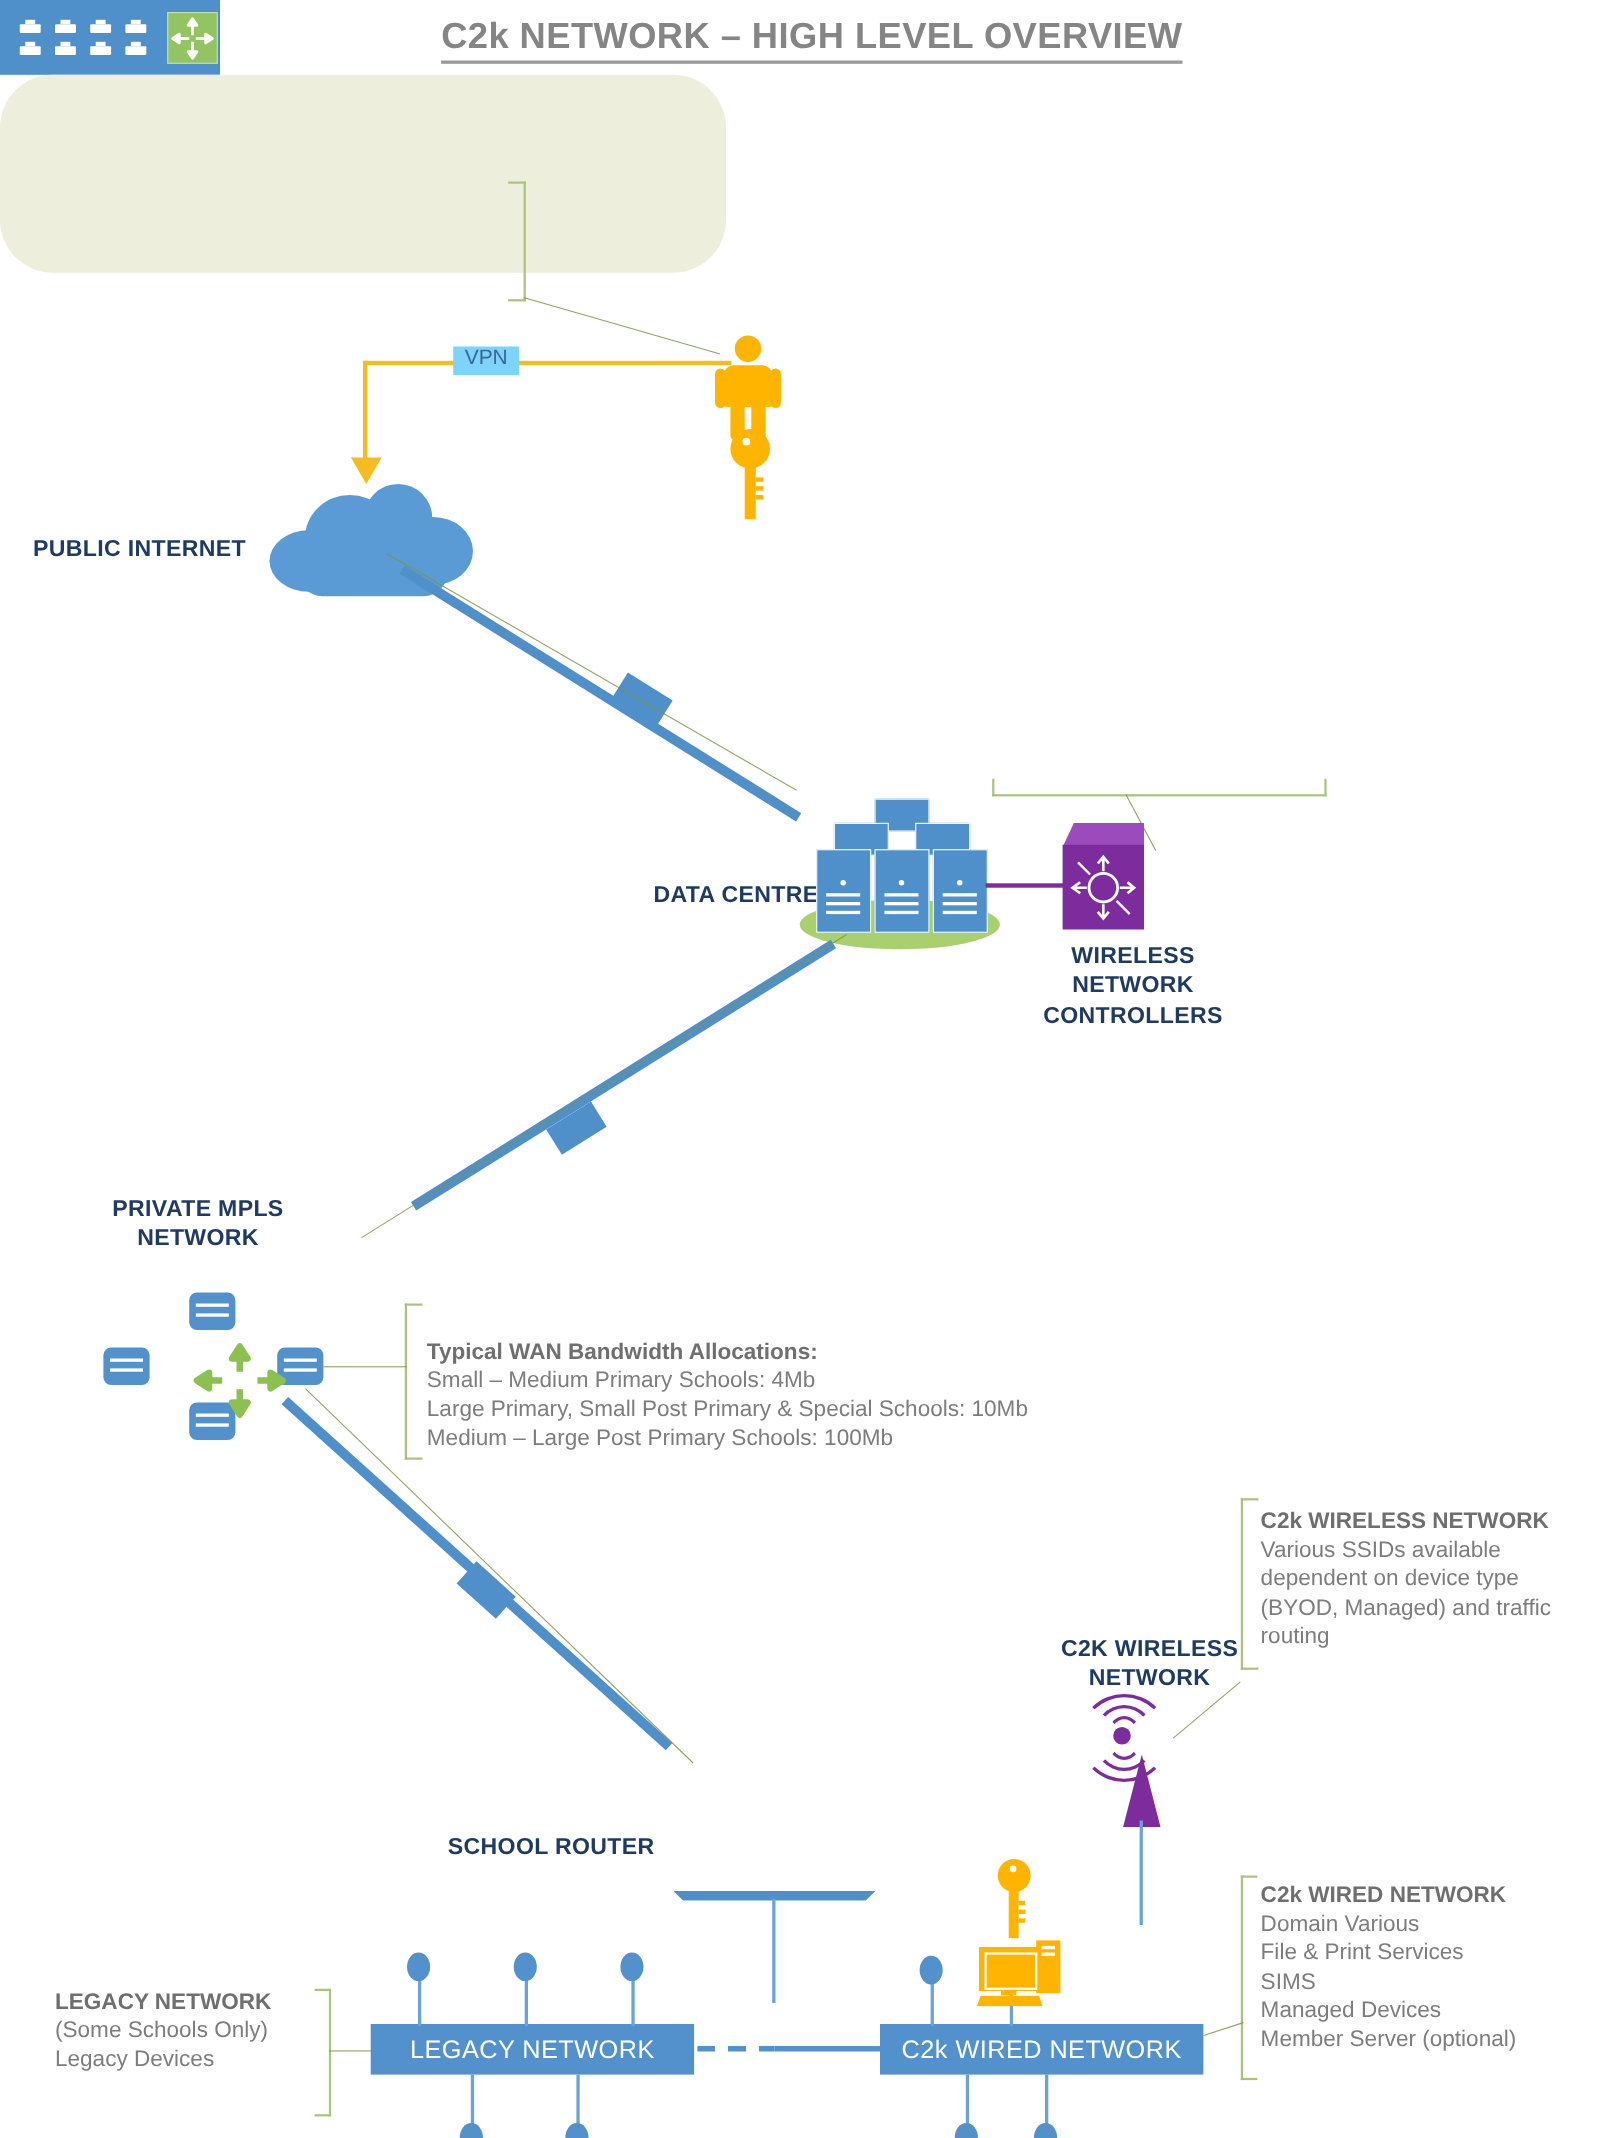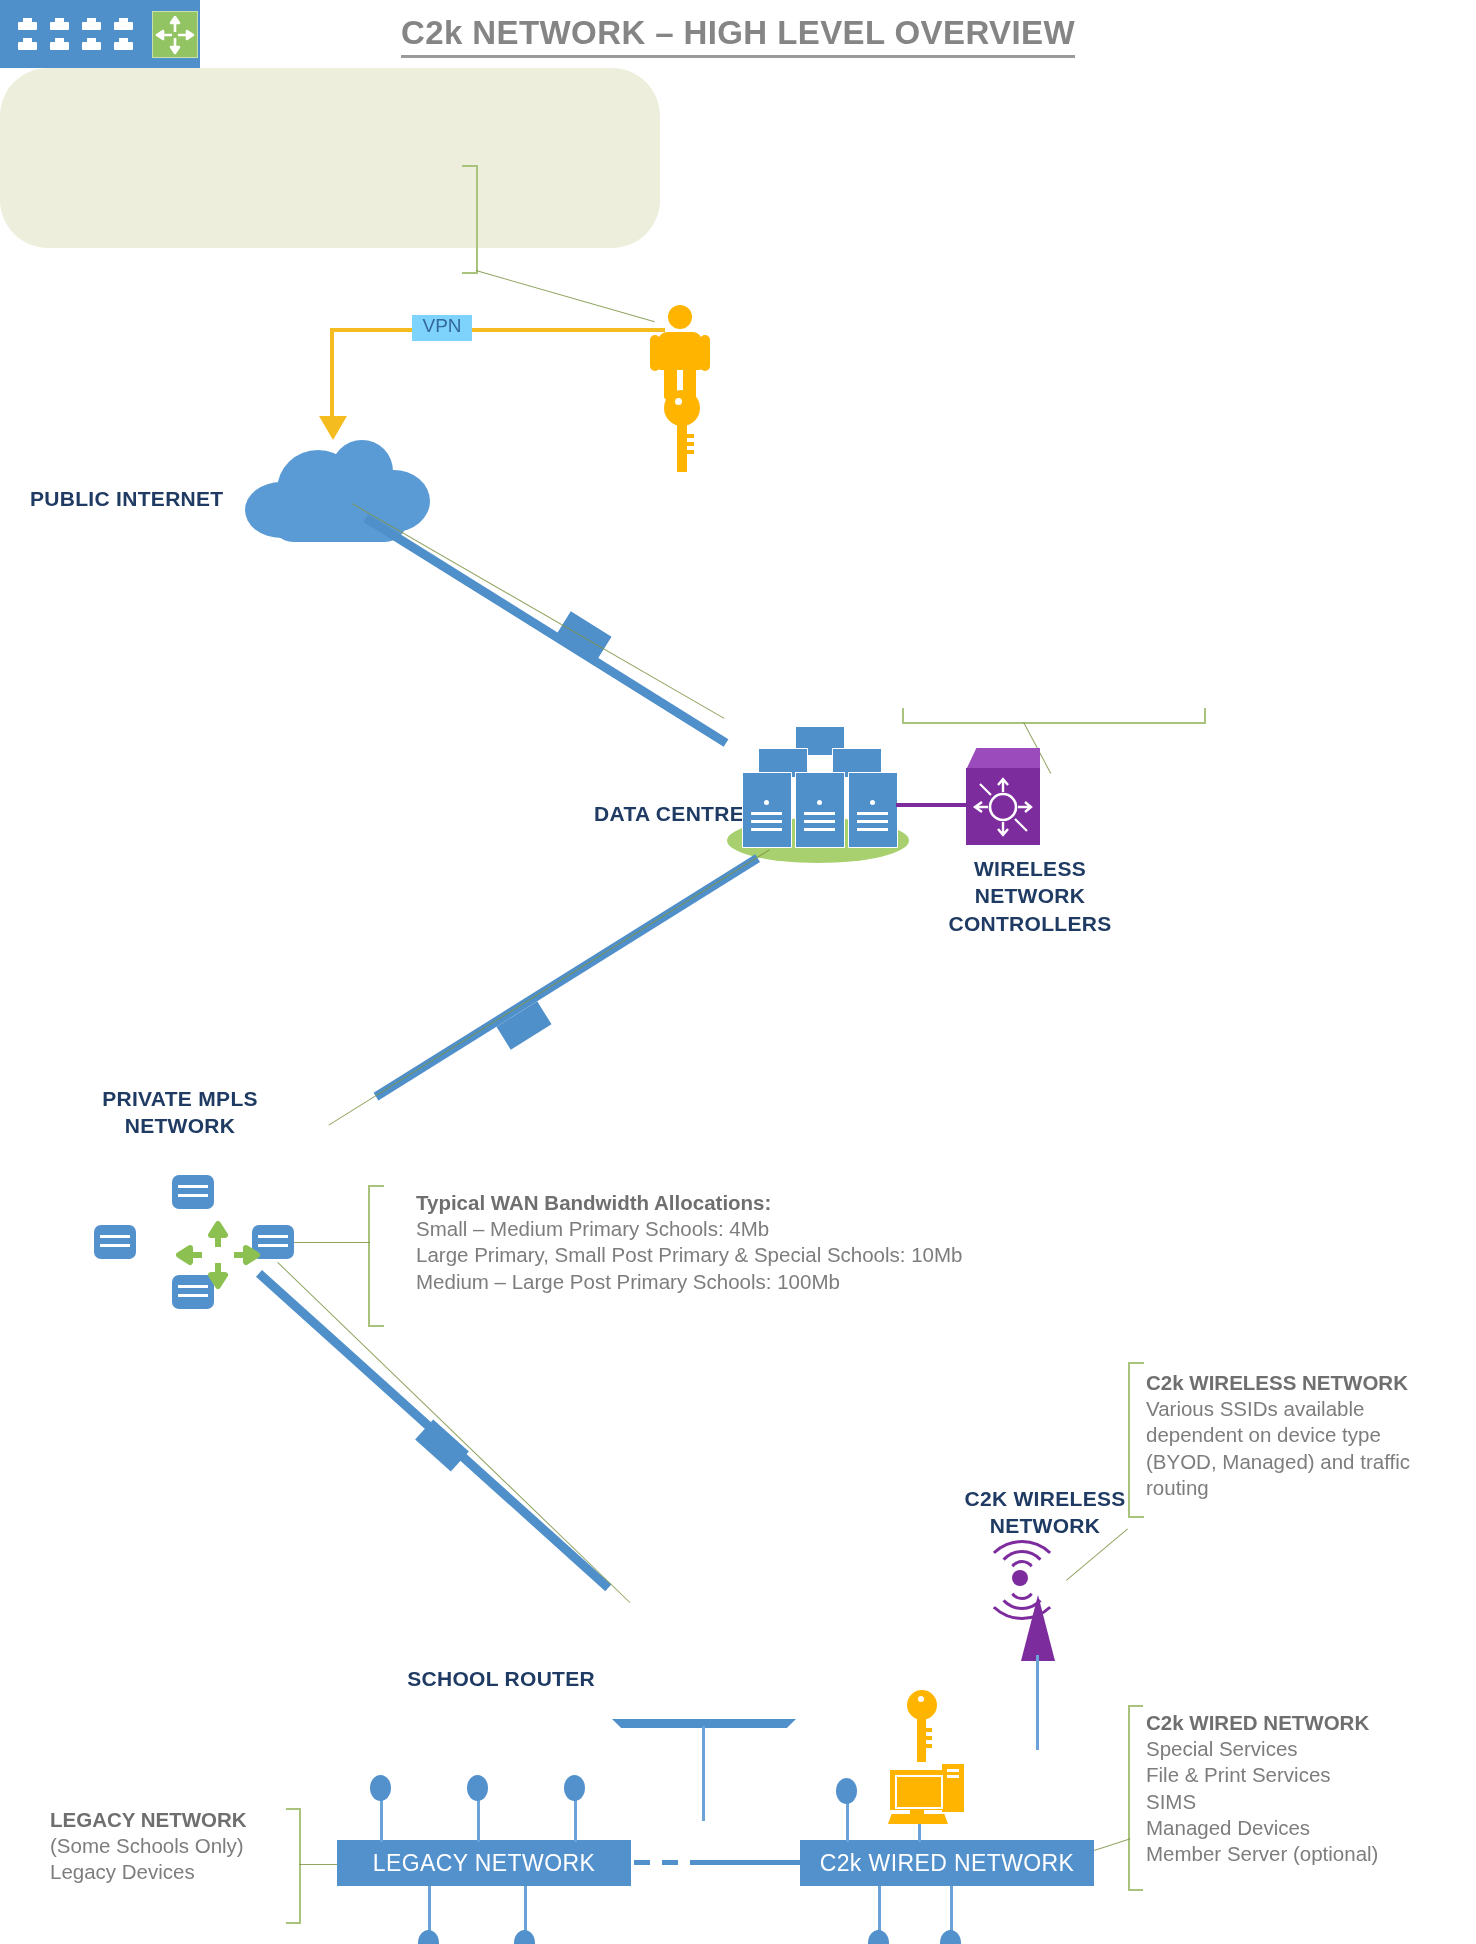--- a/index.html
+++ b/index.html
@@ -211,21 +211,21 @@
 
   <svg class="abs" style="left:140px;top:1205px;width:160px;height:100px;" viewBox="0 0 160 100">
     <path d="M78 42 L78 22 M71 30 L78 19 L85 30 Z" fill="#8cc152" stroke="#8cc152" stroke-width="6" stroke-linejoin="round"></path>
     <path d="M78 58 L78 78 M71 70 L78 81 L85 70 Z" fill="#8cc152" stroke="#8cc152" stroke-width="6" stroke-linejoin="round"></path>
     <path d="M62 50 L42 50 M50 43 L39 50 L50 57 Z" fill="#8cc152" stroke="#8cc152" stroke-width="6" stroke-linejoin="round"></path>
     <path d="M94 50 L114 50 M106 43 L117 50 L106 57 Z" fill="#8cc152" stroke="#8cc152" stroke-width="6" stroke-linejoin="round"></path>
   </svg>
 
   <div class="br-v br-left" style="left:368px;top:1185px;width:14px;height:138px;"></div>
   <div class="leader" style="left:294px;top:1242px;width:76px;"></div>
-  <div class="abs callout" style="left:388px;top:1190px;width:700px;text-align:left;margin-left:28px;">
+  <div class="abs callout" style="left:388px;top:1216px;width:700px;text-align:left;">
     <span class="hd">Typical WAN Bandwidth Allocations:</span>
     <span>Small – Medium Primary Schools: 4Mb</span><br>
     <span>Large Primary, Small Post Primary &amp; Special Schools: 10Mb</span><br>
     <span>Medium – Large Post Primary Schools: 100Mb</span>
   </div>
 
   <div class="blink" style="left:262px;top:1270px;width:470px;height:9px;transform:rotate(42deg);"></div>
   <div class="bband" style="left:418px;top:1432px;width:48px;height:27px;transform:rotate(42deg);"></div>
   <div class="leader" style="left:278px;top:1262px;width:490px;transform:rotate(44deg);"></div>
 
@@ -325,20 +325,20 @@
     <div style="position:absolute;left:9px;top:13px;width:44px;height:30px;border:2px solid #fff;"></div>
     <div class="org" style="left:24px;top:47px;width:14px;height:5px;"></div>
     <div class="org" style="left:2px;top:52px;width:60px;height:10px;
         clip-path:polygon(6% 0,94% 0,100% 100%,0 100%);"></div>
   </div>
 
   <div class="br-v br-left" style="left:1128px;top:1705px;width:13px;height:182px;"></div>
   <div class="leader" style="left:1094px;top:1850px;width:38px;transform:rotate(-18deg);"></div>
   <div class="abs callout" style="left:1146px;top:1710px;width:330px;text-align:left;">
     <span class="hd">C2k WIRED NETWORK</span>
-    <span>Special Services</span><br>
+    <span>Domain Various</span><br>
     <span>File &amp; Print Services</span><br>
     <span>SIMS</span><br>
     <span>Managed Devices</span><br>
     <span>Member Server (optional)</span>
   </div>
 
 </div>
 
 </body></html>

